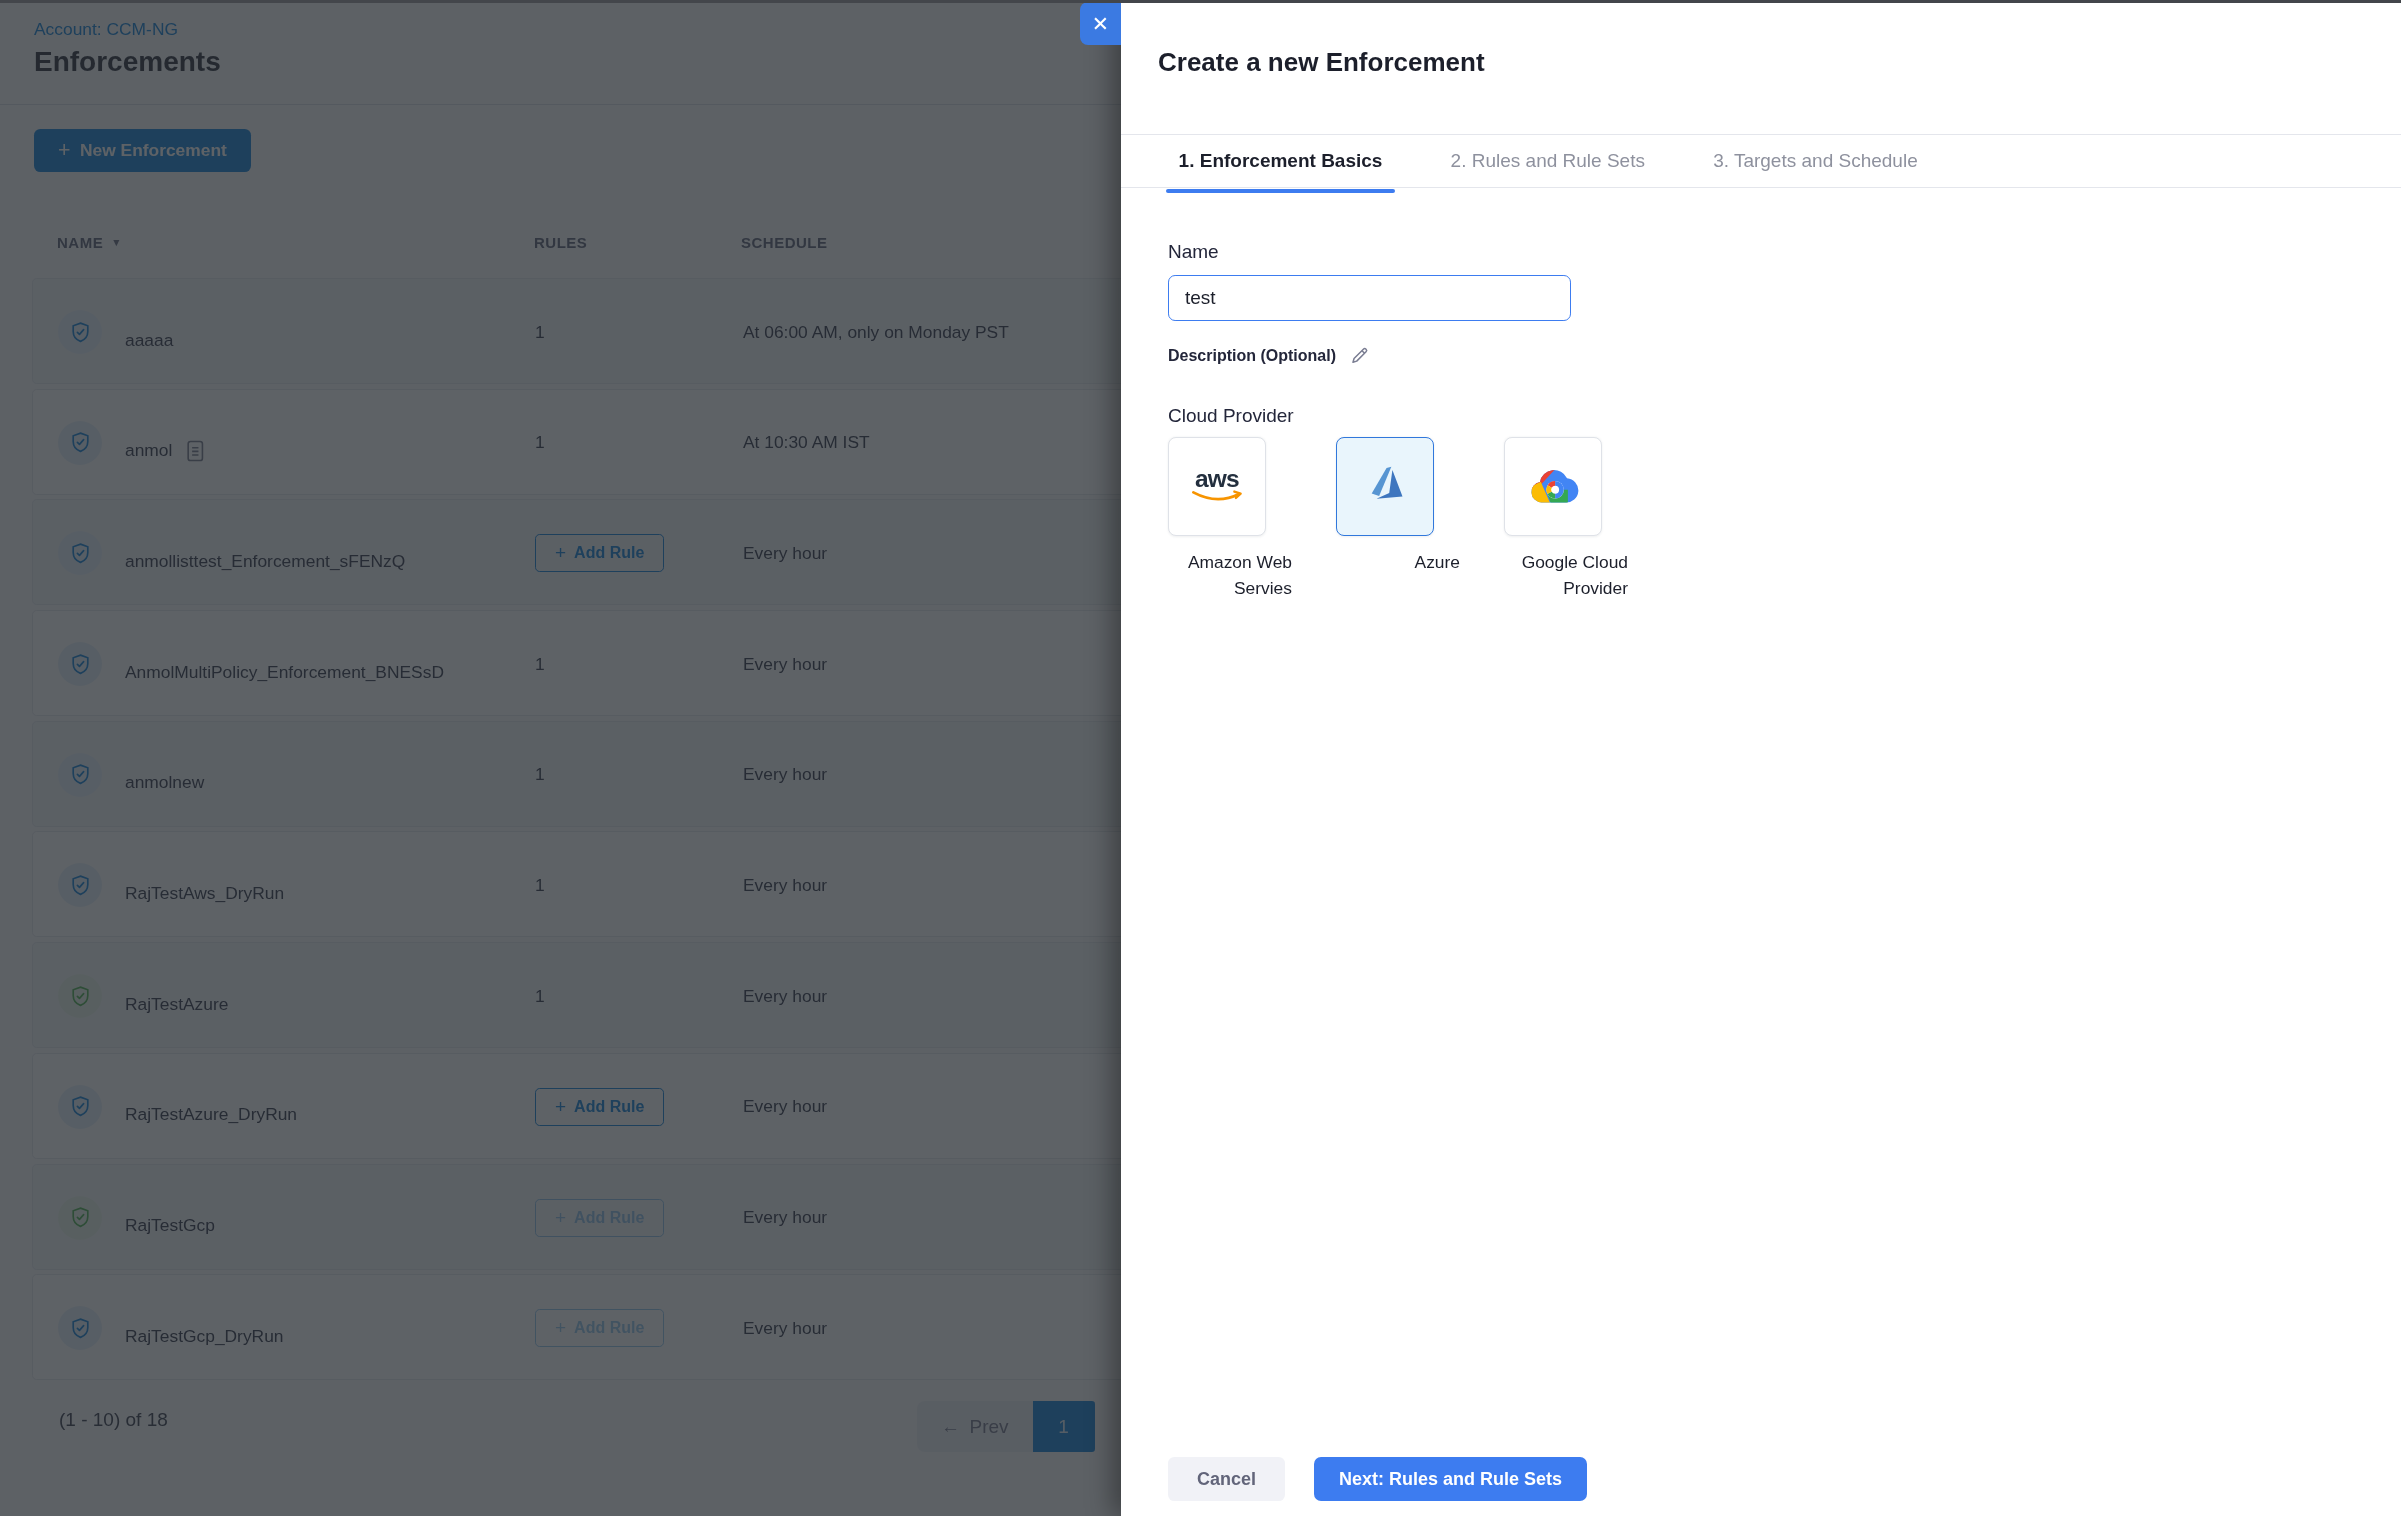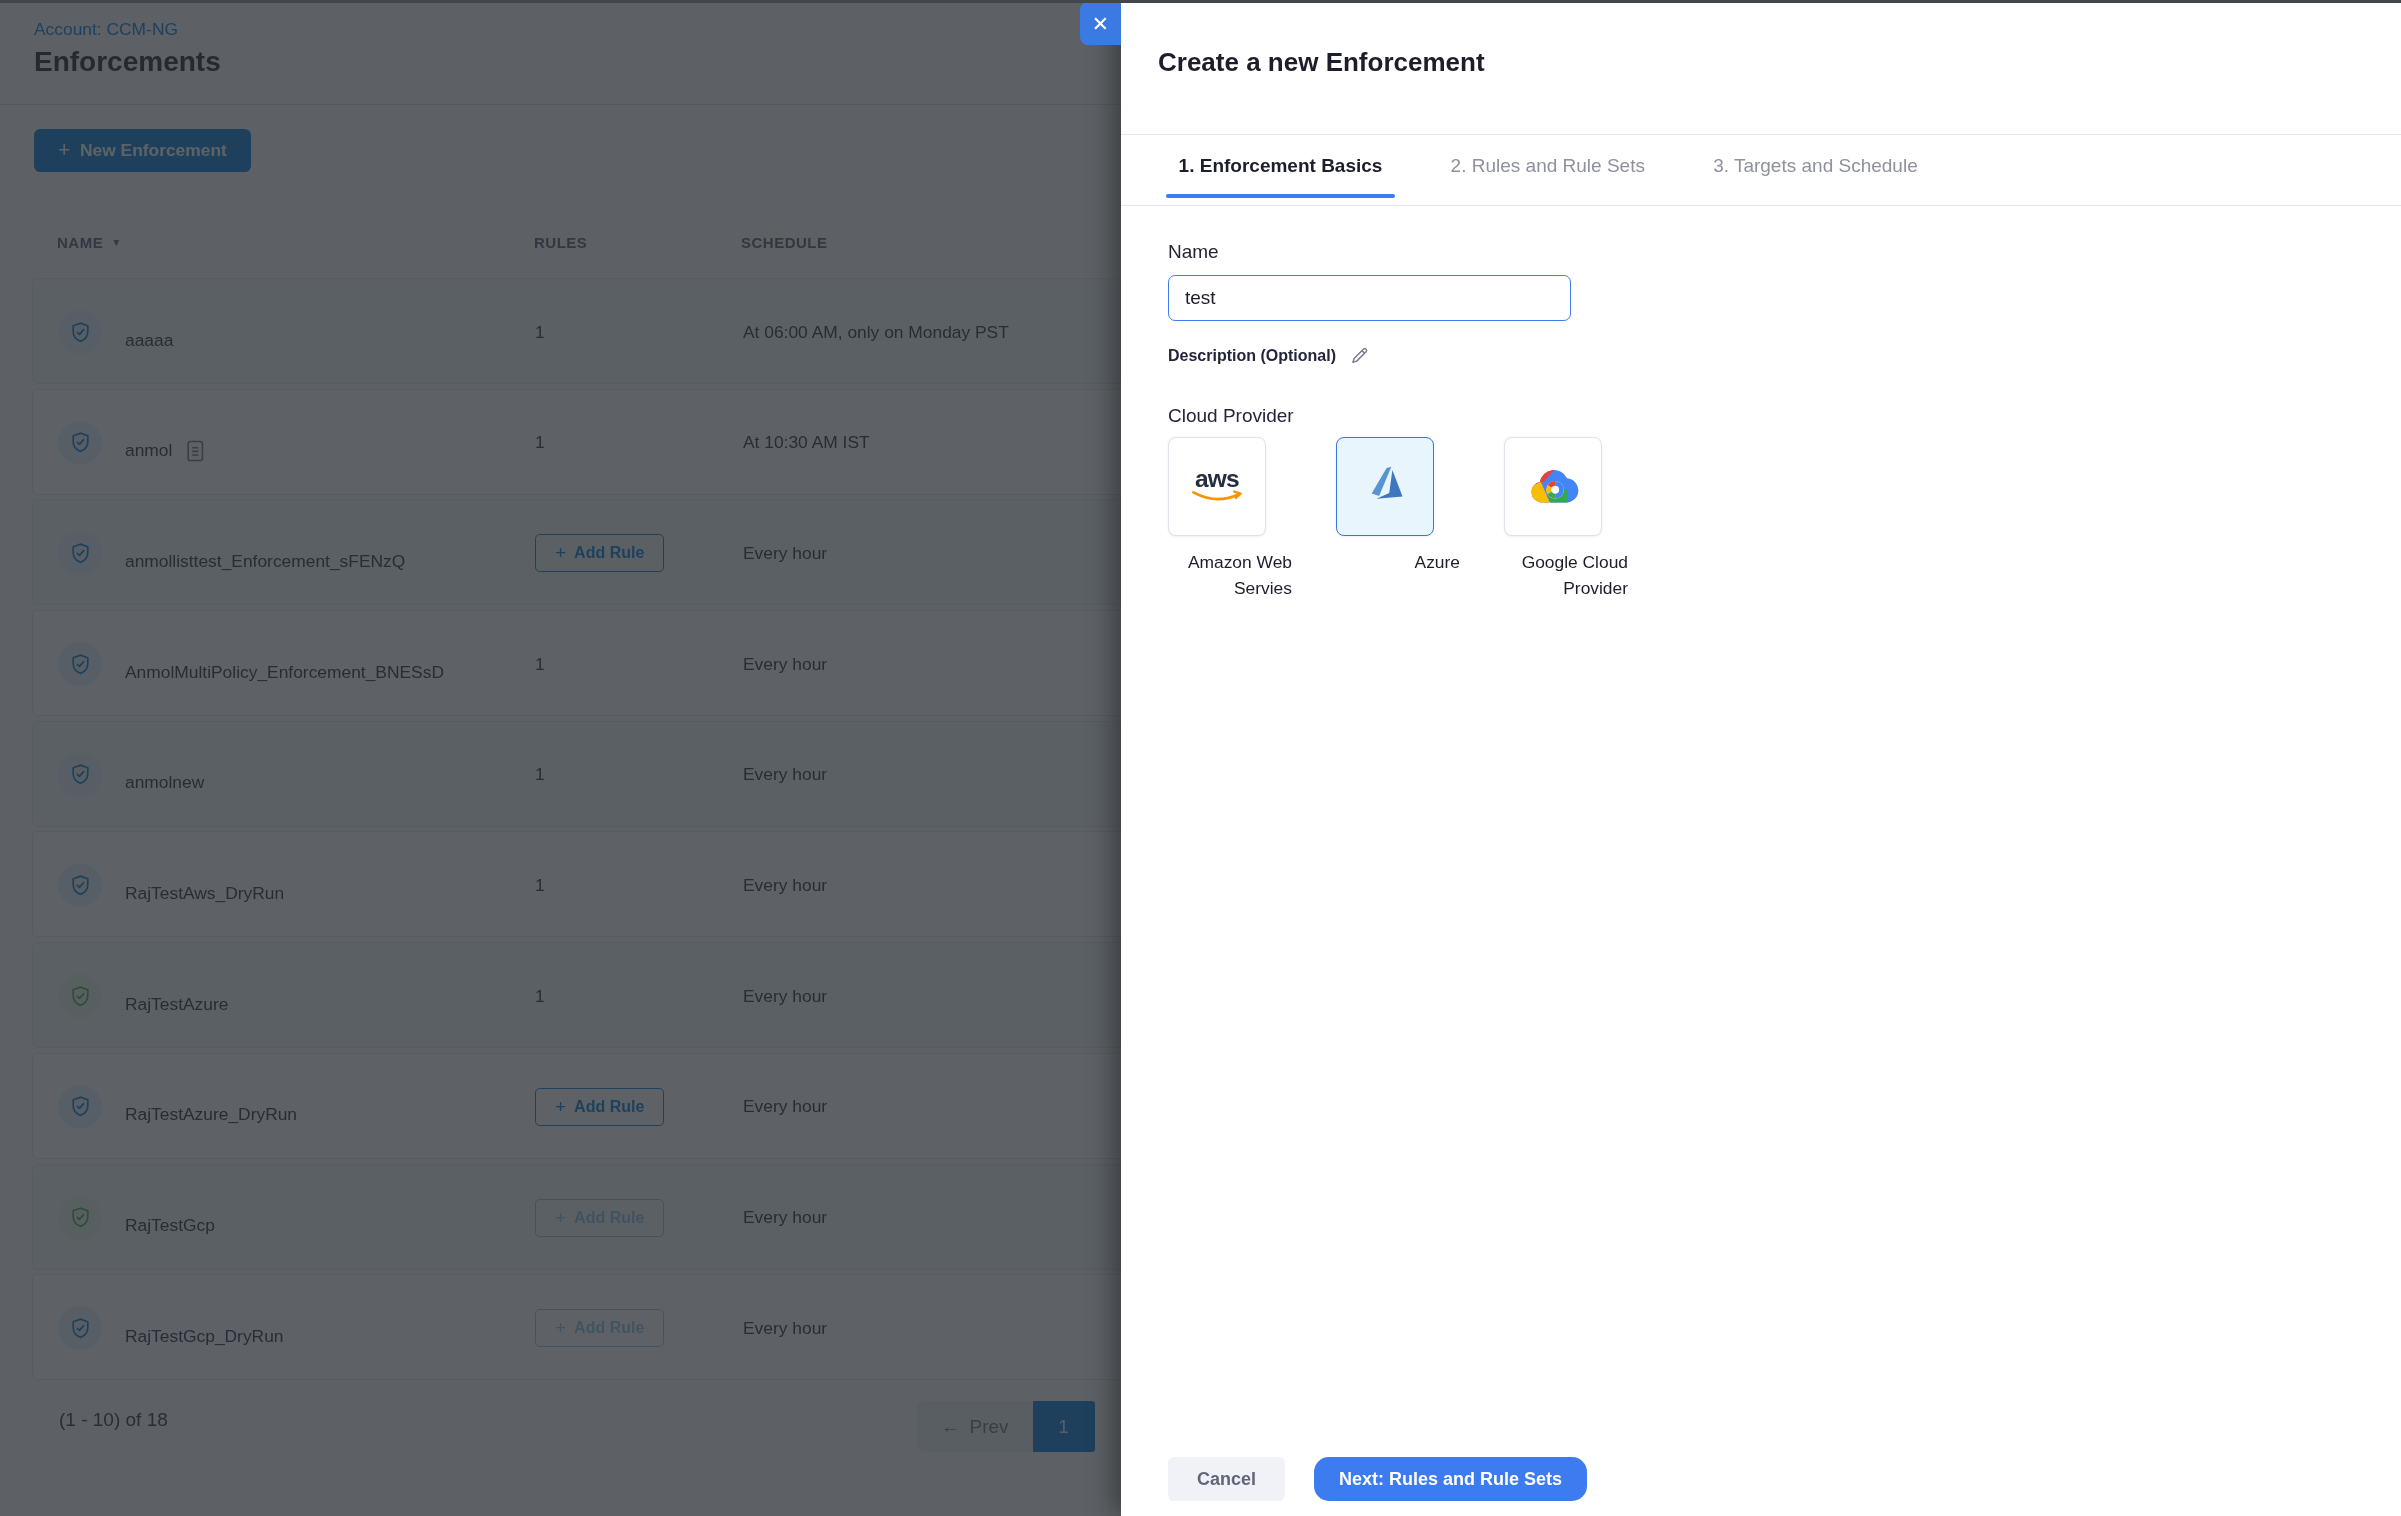--- a/index.html
+++ b/index.html
@@ -55,23 +55,23 @@
   #scrim { position:absolute; inset:0; background:rgba(40,45,51,.75); z-index:10; }
 
   
   #drawer { position:absolute; left:1121px; top:0; width:1281px; height:1516px; background:#fff;
             z-index:20; box-shadow:-9.5px 0 24px rgba(0,0,0,.35); }
   .btn-close { position:absolute; left:-41px; top:2.4px; width:41px; height:43px;
                background:#3b7ae2; color:#fff; border:none; border-radius:8px 0 0 8px;
                font-size:20.6px; cursor:pointer; z-index:30; font-family:inherit; }
   .drawer-title { position:absolute; left:37px; top:47px; font-size:26px; font-weight:bold; color:#1c1f2b; }
 
-  .tabs { position:absolute; left:0; top:134px; width:1281px; height:72px;
+  .tabs { position:absolute; left:0; top:134px; width:1281px; height:54px;
           border-top:0.8px solid #e4e6ec; border-bottom:0.8px solid #e4e6ec;
-          display:flex; padding-left:45px; gap:43px; }
+          display:flex; align-items:center; padding-left:45px; gap:43px; }
   .tab { position:relative; height:62px; display:flex; align-items:center; padding:0 12.6px;
          font-size:19px; color:#8e919e; cursor:pointer; }
   .tab.active { color:#1c1f2b; font-weight:bold; }
   .tab.active::after { content:""; position:absolute; left:0; right:0; bottom:-0.8px; height:4px;
                        background:#3d7cf0; border-radius:2.4px; }
 
   .fld-label { position:absolute; left:47px; font-size:19px; color:#23263a; font-weight:500; }
   #name-input { position:absolute; left:47px; top:275px; width:403px; height:46px;
                 border:1.6px solid #3d7cf0; border-radius:7.1px; font-size:19px; color:#1c1f2b;
                 padding:0 16px; outline:none; font-family:inherit; background:#fff; }
@@ -86,21 +86,21 @@
                box-shadow:0 0.8px 2.4px rgba(40,50,70,.08); }
   .prov-card.selected { background:#e9f5fc; border:1.6px solid #3178dc; }
   .prov-label { position:absolute; left:50%; top:112px; transform:translateX(-50%); width:150px;
                 text-align:right; font-size:17.4px; line-height:26px; color:#1c1f2b; }
   .aws-logo { display:flex; flex-direction:column; align-items:center; }
   .aws-logo .aws-text { font-size:24.5px; font-weight:bold; color:#232f3e; letter-spacing:-0.8px; line-height:22px; }
 
   .drawer-footer { position:absolute; left:47px; top:1457px; display:flex; gap:29px; }
   .btn-cancel { width:117px; height:44px; background:#f1f2f7; border:none; border-radius:6.3px;
                 color:#62657a; font-size:18px; font-weight:600; font-family:inherit; cursor:pointer; }
-  .btn-next { height:44px; padding:0 25px; background:#3d7cf0; border:none; border-radius:15px;
+  .btn-next { height:44px; padding:0 25px; background:#3d7cf0; border:none; border-radius:7px;
               color:#fff; font-size:18px; font-weight:bold; font-family:inherit; cursor:pointer; }
 
   .topbar { position:absolute; left:0; top:0; width:100%; height:3.2px; background:#43464b; z-index:50; }
 </style>
 </head>
 <body>
 
 <div id="page">
   <a class="breadcrumb">Account: CCM-NG</a>
   <div class="page-title">Enforcements</div>

